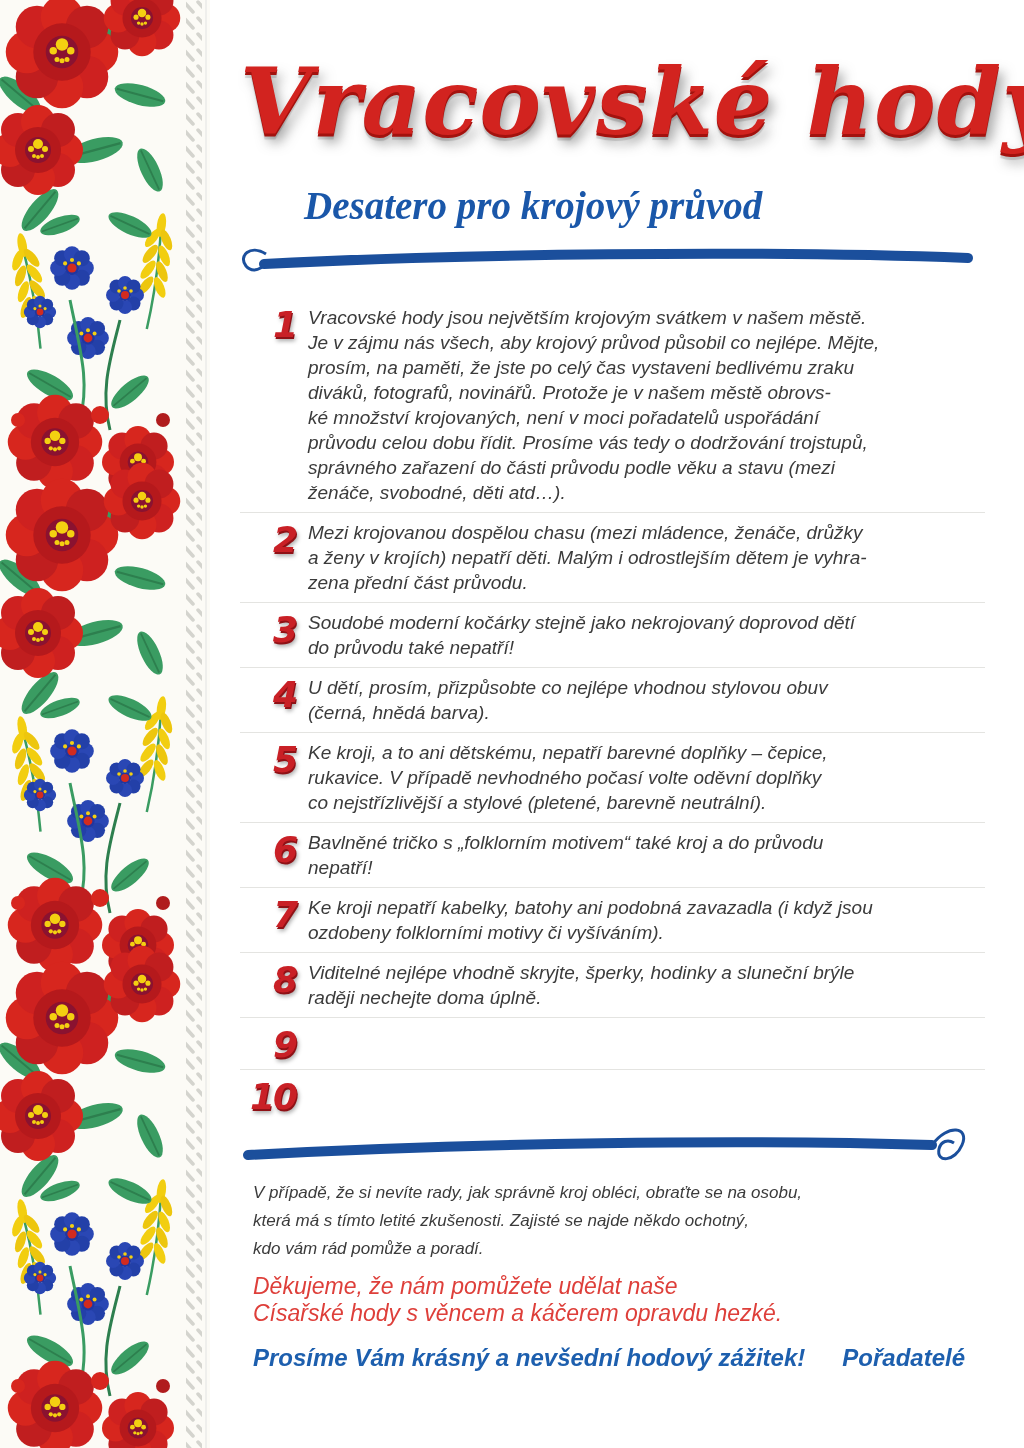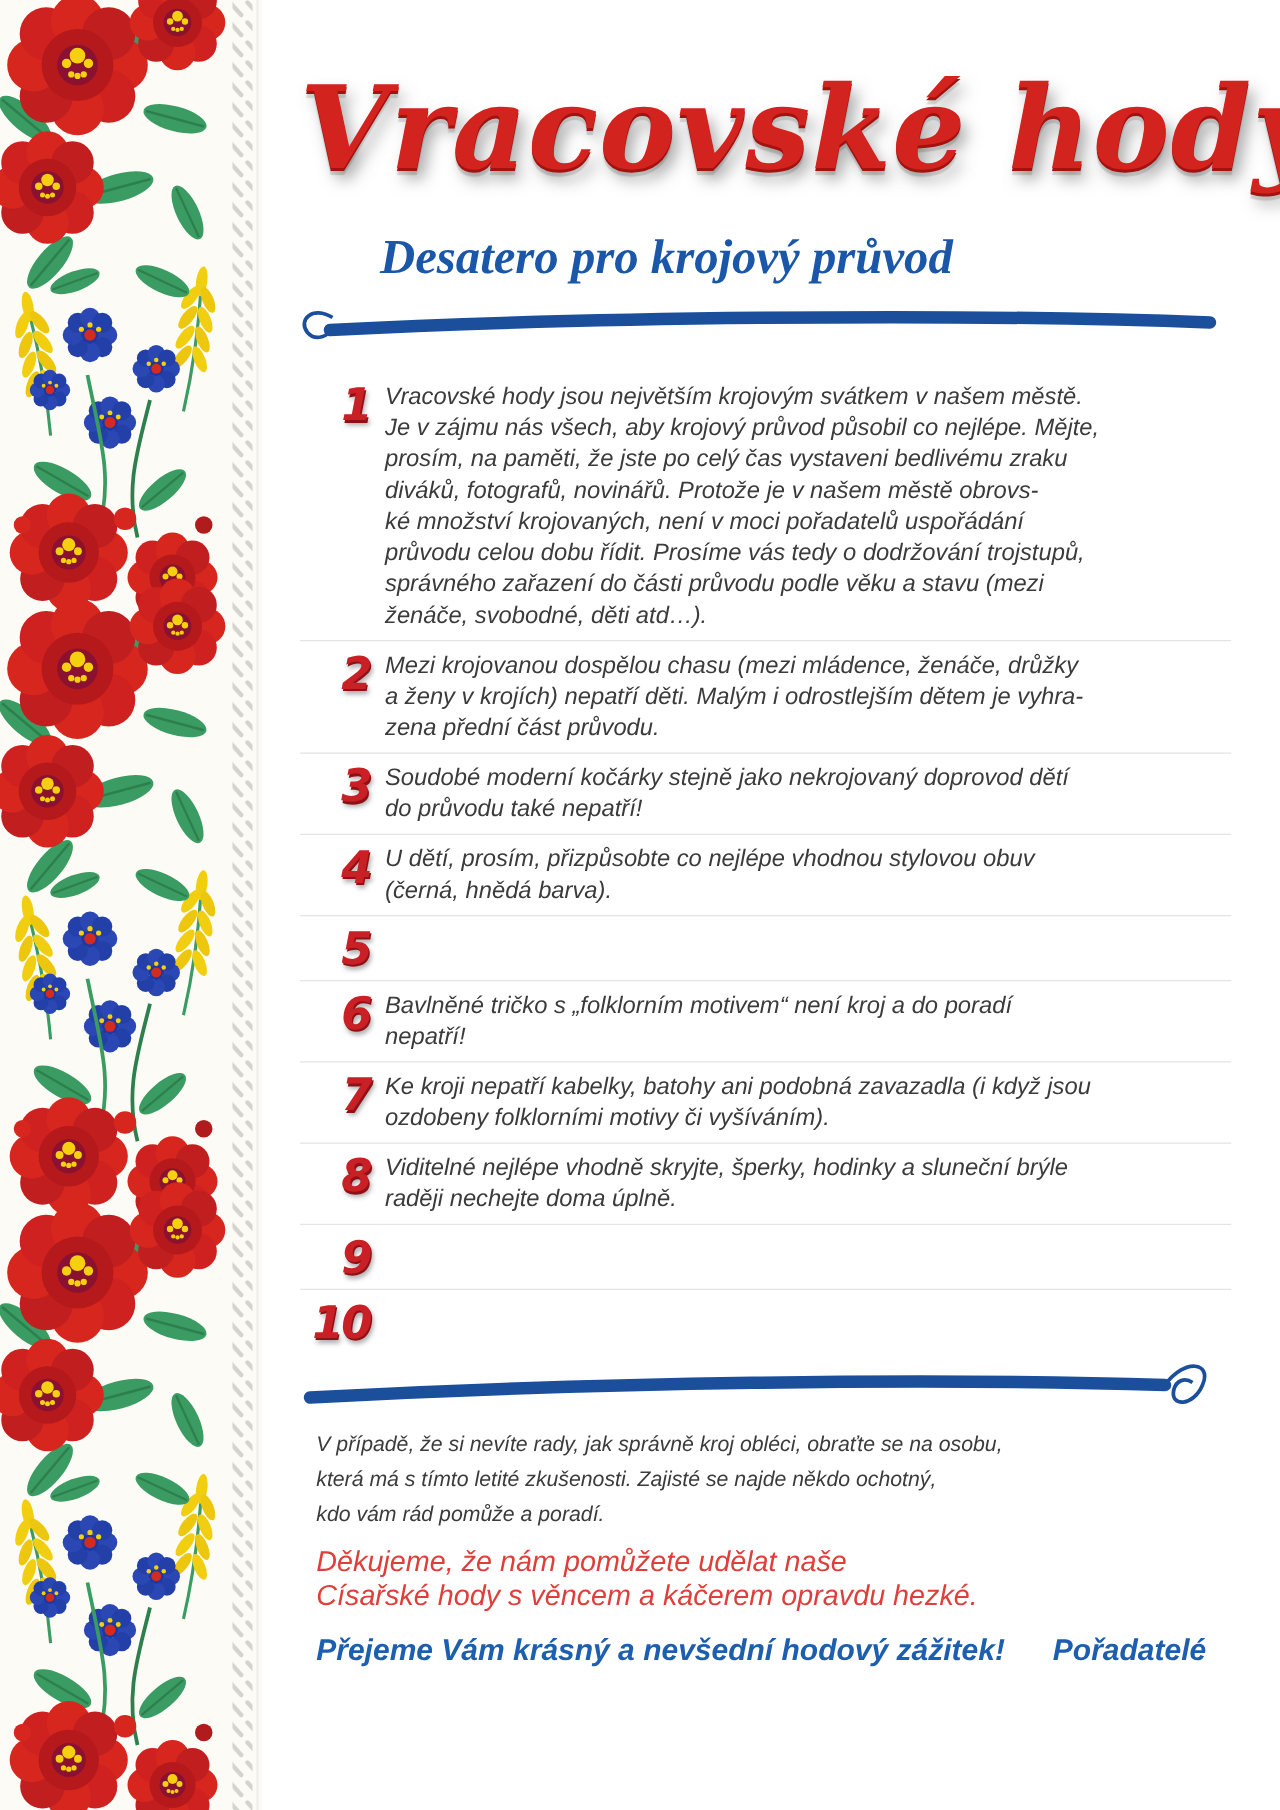--- a/index.html
+++ b/index.html
@@ -205,24 +205,27 @@
         <div class="rule-text">Soudobé moderní kočárky stejně jako nekrojovaný doprovod dětí
 do průvodu také nepatří!</div>
       </li>
       <li>
         <span class="rule-num">4</span>
         <div class="rule-text">U dětí, prosím, přizpůsobte co nejlépe vhodnou stylovou obuv
 (černá, hnědá barva).</div>
       </li>
       <li>
         <span class="rule-num">5</span>
+        <div class="rule-text">Ke kroji, a to ani dětskému, nepatří barevné doplňky – čepice,
+rukavice. V případě nevhodného počasí volte oděvní doplňky
+co nejstřízlivější a stylové (pletené, barevně neutrální).</div>
       </li>
       <li>
         <span class="rule-num">6</span>
-        <div class="rule-text">Bavlněné tričko s „folklorním motivem“ není kroj a do poradí
+        <div class="rule-text">Bavlněné tričko s „folklorním motivem“ také kroj a do průvodu
 nepatří!</div>
       </li>
       <li>
         <span class="rule-num">7</span>
         <div class="rule-text">Ke kroji nepatří kabelky, batohy ani podobná zavazadla (i když jsou
 ozdobeny folklorními motivy či vyšíváním).</div>
       </li>
       <li>
         <span class="rule-num">8</span>
         <div class="rule-text">Viditelné nejlépe vhodně skryjte, šperky, hodinky a sluneční brýle
@@ -242,18 +245,18 @@
     </svg>
 
     <p class="help-text">V případě, že si nevíte rady, jak správně kroj obléci, obraťte se na osobu,
 která má s tímto letité zkušenosti. Zajisté se najde někdo ochotný,
 kdo vám rád pomůže a poradí.</p>
 
     <p class="thanks-text">Děkujeme, že nám pomůžete udělat naše
 Císařské hody s věncem a káčerem opravdu hezké.</p>
 
     <div class="wish-row">
-      <span class="wish-text">Přejeme Vám krásný a nevšední hodový zážitek!</span>
+      <span class="wish-text">Prosíme Vám krásný a nevšední hodový zážitek!</span>
       <span class="signature-text">Pořadatelé</span>
     </div>
 
   </div>
 </div>
 
 </body></html>

